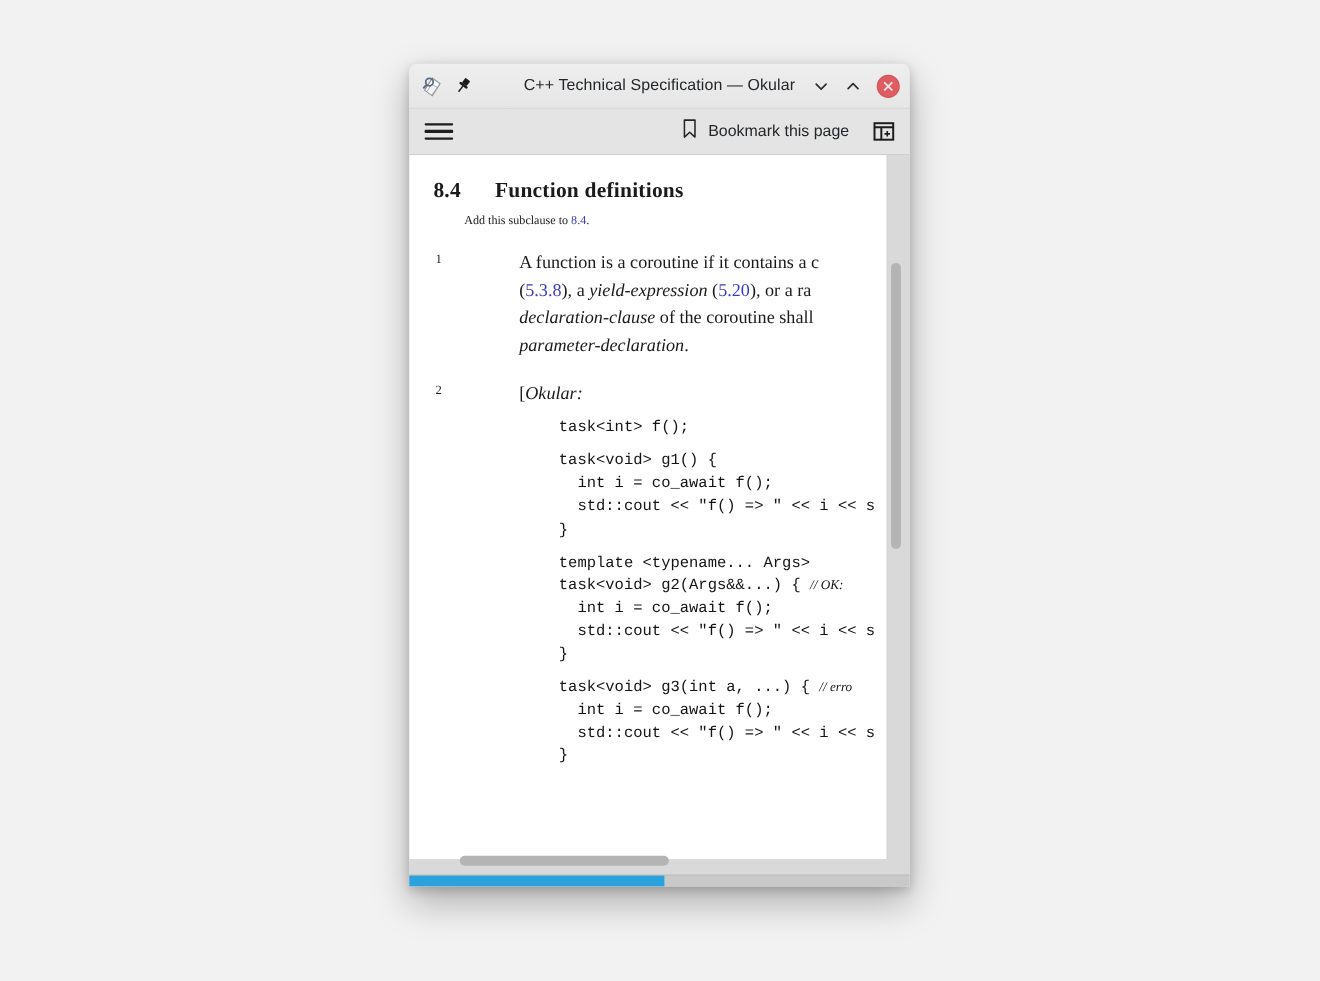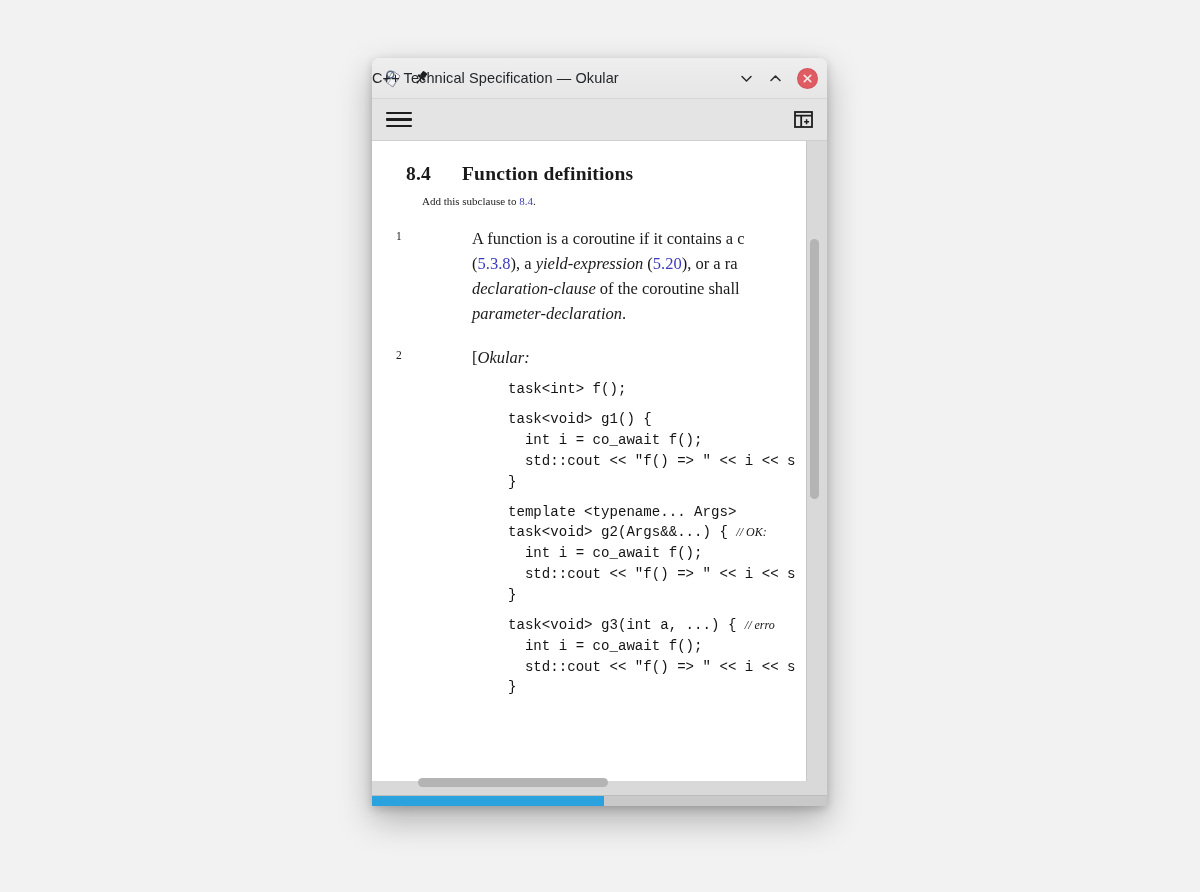--- a/index.html
+++ b/index.html
@@ -49,20 +49,21 @@
     position: relative;
   }
   #pin-icon {
     width: 18px; height: 18px;
     margin-left: 8px;
     flex: 0 0 auto;
   }
   #window-title {
     position: absolute;
     left: 0; right: 0;
+    text-align: center;
     font-size: 14.5px;
     color: #232629;
     letter-spacing: 0.1px;
     pointer-events: none;
   }
   #win-controls {
     margin-left: auto;
     display: flex;
     align-items: center;
     gap: 10px;
@@ -146,21 +147,21 @@
     left: 0; top: 0;
     width: 760px;       
     padding: 22px 0 0 0;
     color: #1a1a1a;
     font-family: "Liberation Serif", serif;
   }
 
   .h-sec {
     font-weight: bold;
     font-size: 19.5px;
-    margin: 0 0 0 34px;
+    margin: 0 0 0 22px;
     letter-spacing: 0.2px;
   }
   .h-sec .num { display: inline-block; min-width: 56px; }
   .h-sub {
     font-weight: bold;
     font-size: 17.5px;
     margin: 11px 0 0 50px;
   }
   .h-sub .num { display: inline-block; min-width: 68px; }
 
@@ -306,20 +307,28 @@
   <div id="toolbar">
 
     <div id="hamburger-button">
       <span></span>
         <span></span>
         <span></span>
     </div>
 
     <div id="toolbar-right">
 
+      <div id="bookmark-action">
+        <span>
+          <svg width="16" height="20" viewBox="0 0 16 20">
+            <path d="M3.2 2.2 h9.6 v15.4 l-4.8 -4.4 l-4.8 4.4 z" fill="none" stroke="#232629" stroke-width="1.4" stroke-linejoin="round"></path>
+          </svg>
+        </span>
+        <span id="bookmark-label">Bookmark this page</span>
+      </div>
 
       <div id="sidebar-toggle-button">
         <svg width="23" height="23" viewBox="0 0 23 23">
           <rect x="3" y="4" width="17" height="15" fill="none" stroke="#1d1d1d" stroke-width="1.8"></rect>
           <line x1="3" y1="7.6" x2="20" y2="7.6" stroke="#1d1d1d" stroke-width="1.8"></line>
           <line x1="9.2" y1="7.6" x2="9.2" y2="19" stroke="#1d1d1d" stroke-width="1.8"></line>
           <line x1="14.6" y1="11.2" x2="14.6" y2="16.2" stroke="#1d1d1d" stroke-width="1.5"></line>
           <line x1="12.1" y1="13.7" x2="17.1" y2="13.7" stroke="#1d1d1d" stroke-width="1.5"></line>
         </svg>
       </div>

